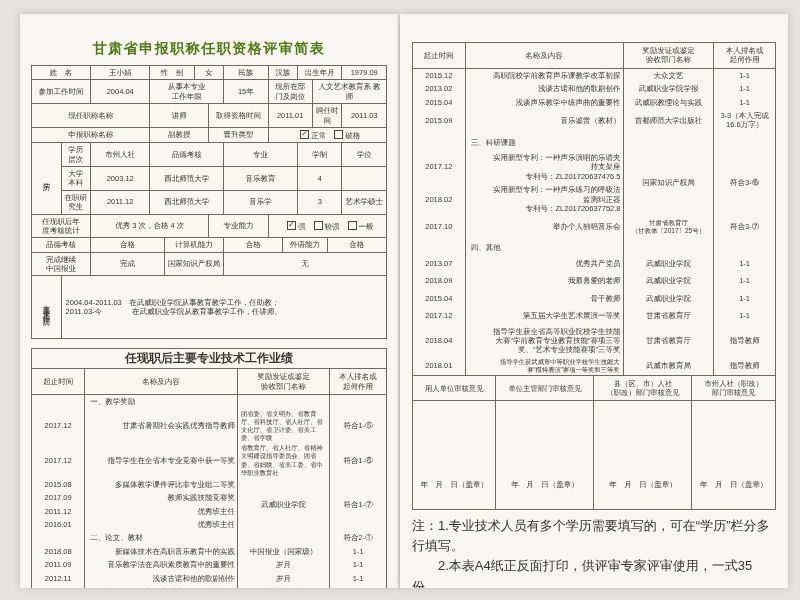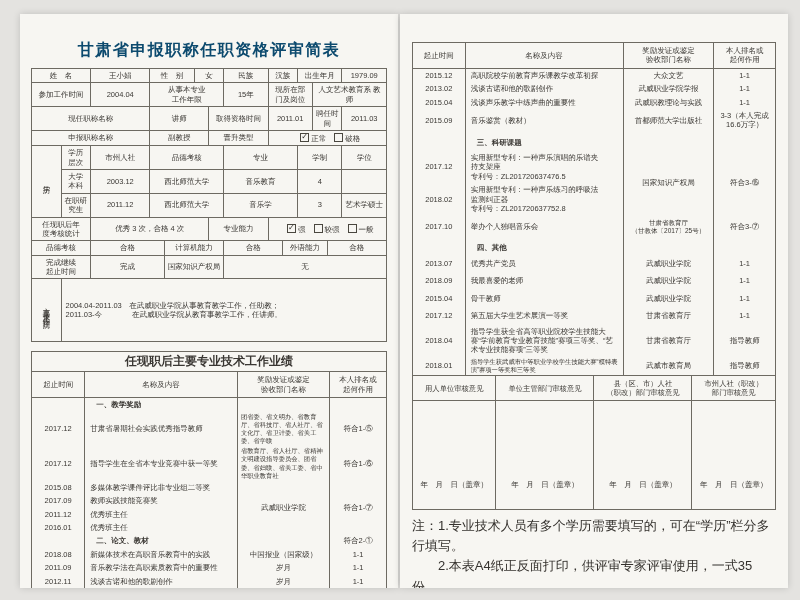--- a/index.html
+++ b/index.html
@@ -2,37 +2,37 @@
 <html><head>
 <meta charset="utf-8">
 <style>
   html,body{margin:0;padding:0;background:#d8d8d6;}
   .canvas{position:relative;width:800px;height:600px;background:#e4e3e0;overflow:hidden;
           font-family:"Liberation Sans",sans-serif;color:#3a3733;}
   .page{position:absolute;top:14px;height:574px;background:#f7f6f2;
         box-shadow:0 0 7px rgba(0,0,0,.16);overflow:hidden;box-sizing:border-box;}
   .page1{left:20px;width:378px;padding:26px 11px 0 11px;}
   .page2{left:400px;width:388px;padding:28px 12px 0 12px;}
-  .title{text-align:center;font-weight:bold;font-size:16px;letter-spacing:1.5px;color:#0c4a6e;margin-bottom:7px;}
+  .title{text-align:center;font-weight:bold;font-size:14px;letter-spacing:1.5px;color:#4d7c0f;margin-bottom:7px;}
   table{border-collapse:collapse;width:100%;table-layout:fixed;}
   td{border:1px solid #6d6a62;font-size:7.5px;text-align:center;vertical-align:middle;
      padding:2px 2px;line-height:1.25;color:#3a3733;overflow:hidden;}
   .pre{white-space:pre-line;text-align:center;}
   .vert{writing-mode:vertical-rl;text-orientation:upright;letter-spacing:2px;padding:2px 0;}
   .left{text-align:left;padding-left:4px;}
   
   table.perf td{border-top:none;border-bottom:none;}
   table.perf tr.sec td, table.perf tr.hdr td{border-top:1px solid #6d6a62;border-bottom:1px solid #6d6a62;}
   table.perf tr:last-child td{border-bottom:1px solid #6d6a62;}
   table.perf{border:1px solid #6d6a62;}
   .sec td{font-weight:bold;font-size:12px;padding:2px;}
   .hdr td{font-size:7.5px;padding:3px 1px;}
   .tiny{font-size:6.3px;line-height:1.3;text-align:left;padding:1px 3px;}
-  .grp{font-weight:bold;text-align:left;padding-left:11px;}
-  .nm{text-align:left;padding-left:5px;}
+  .grp{font-weight:normal;text-align:left;padding-left:5px;}
+  .nm{text-align:right;padding-left:20px;}
   .cb{display:inline-block;width:7px;height:7px;border:1px solid #4a473f;margin:0 2px -1px 6px;position:relative;background:#f7f6f2;}
   .cb.checked::after{content:"✓";position:absolute;left:0px;top:-2px;font-size:8px;color:#2e2b27;}
   .audit-body td{height:86px;vertical-align:bottom;padding-bottom:20px;font-size:7.5px;}
   .audit-hdr td{padding:3px 1px;font-size:7.3px;}
   .notes{font-size:13px;line-height:1.55;margin-top:6px;text-align:left;color:#35322e;}
   .careercell{font-size:7.5px;}
 </style>
 </head>
 <body>
 
@@ -125,21 +125,21 @@
       <tr>
         <td colspan="4">品德考核</td>
         <td colspan="5">合格</td>
         <td colspan="4">计算机能力</td>
         <td colspan="4">合格</td>
         <td colspan="3">外语能力</td>
         <td colspan="4">合格</td>
       </tr>
       <tr>
         <td colspan="4" class="pre">完成继续
-起止时间</td>
+中国报业</td>
         <td colspan="5">完成</td>
         <td colspan="4">国家知识产权局</td>
         <td colspan="11">无</td>
       </tr>
       <tr>
         <td colspan="2" class="vert" style="height:58px">主要技术工作经历</td>
         <td colspan="22" class="pre left careercell">2004.04-2011.03　在武威职业学院从事教育教学工作，任助教；
 2011.03-今　　　　在武威职业学院从教育事教学工作，任讲师。</td>
       </tr>
     </tbody>

